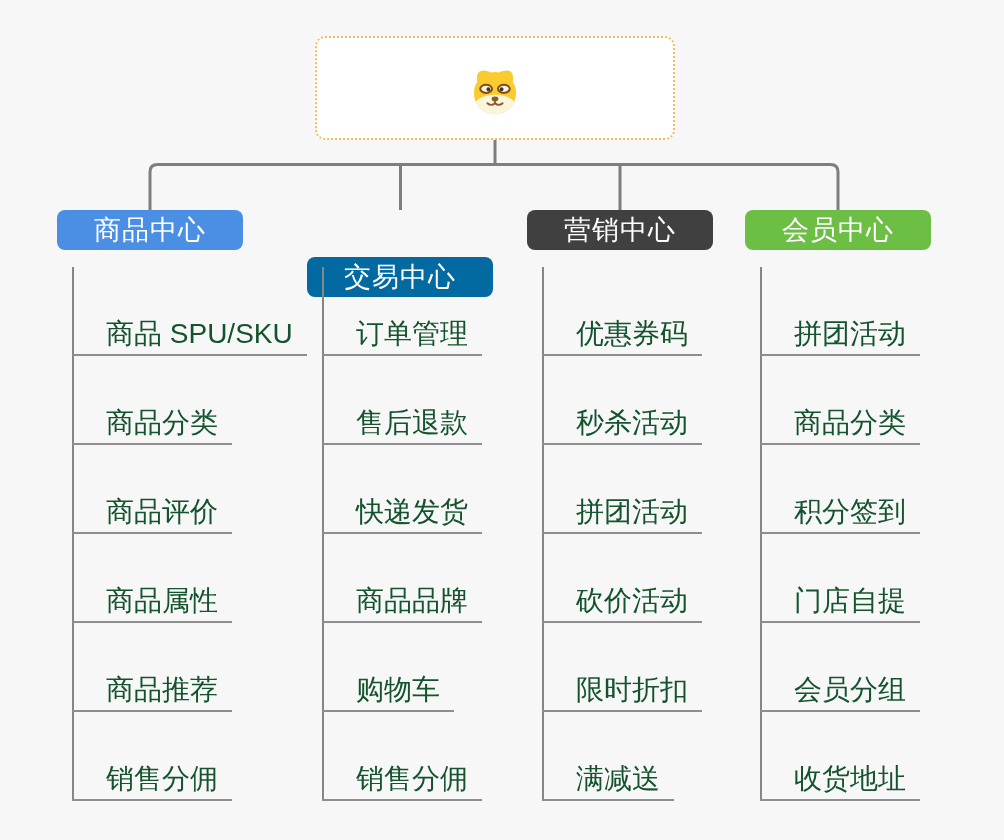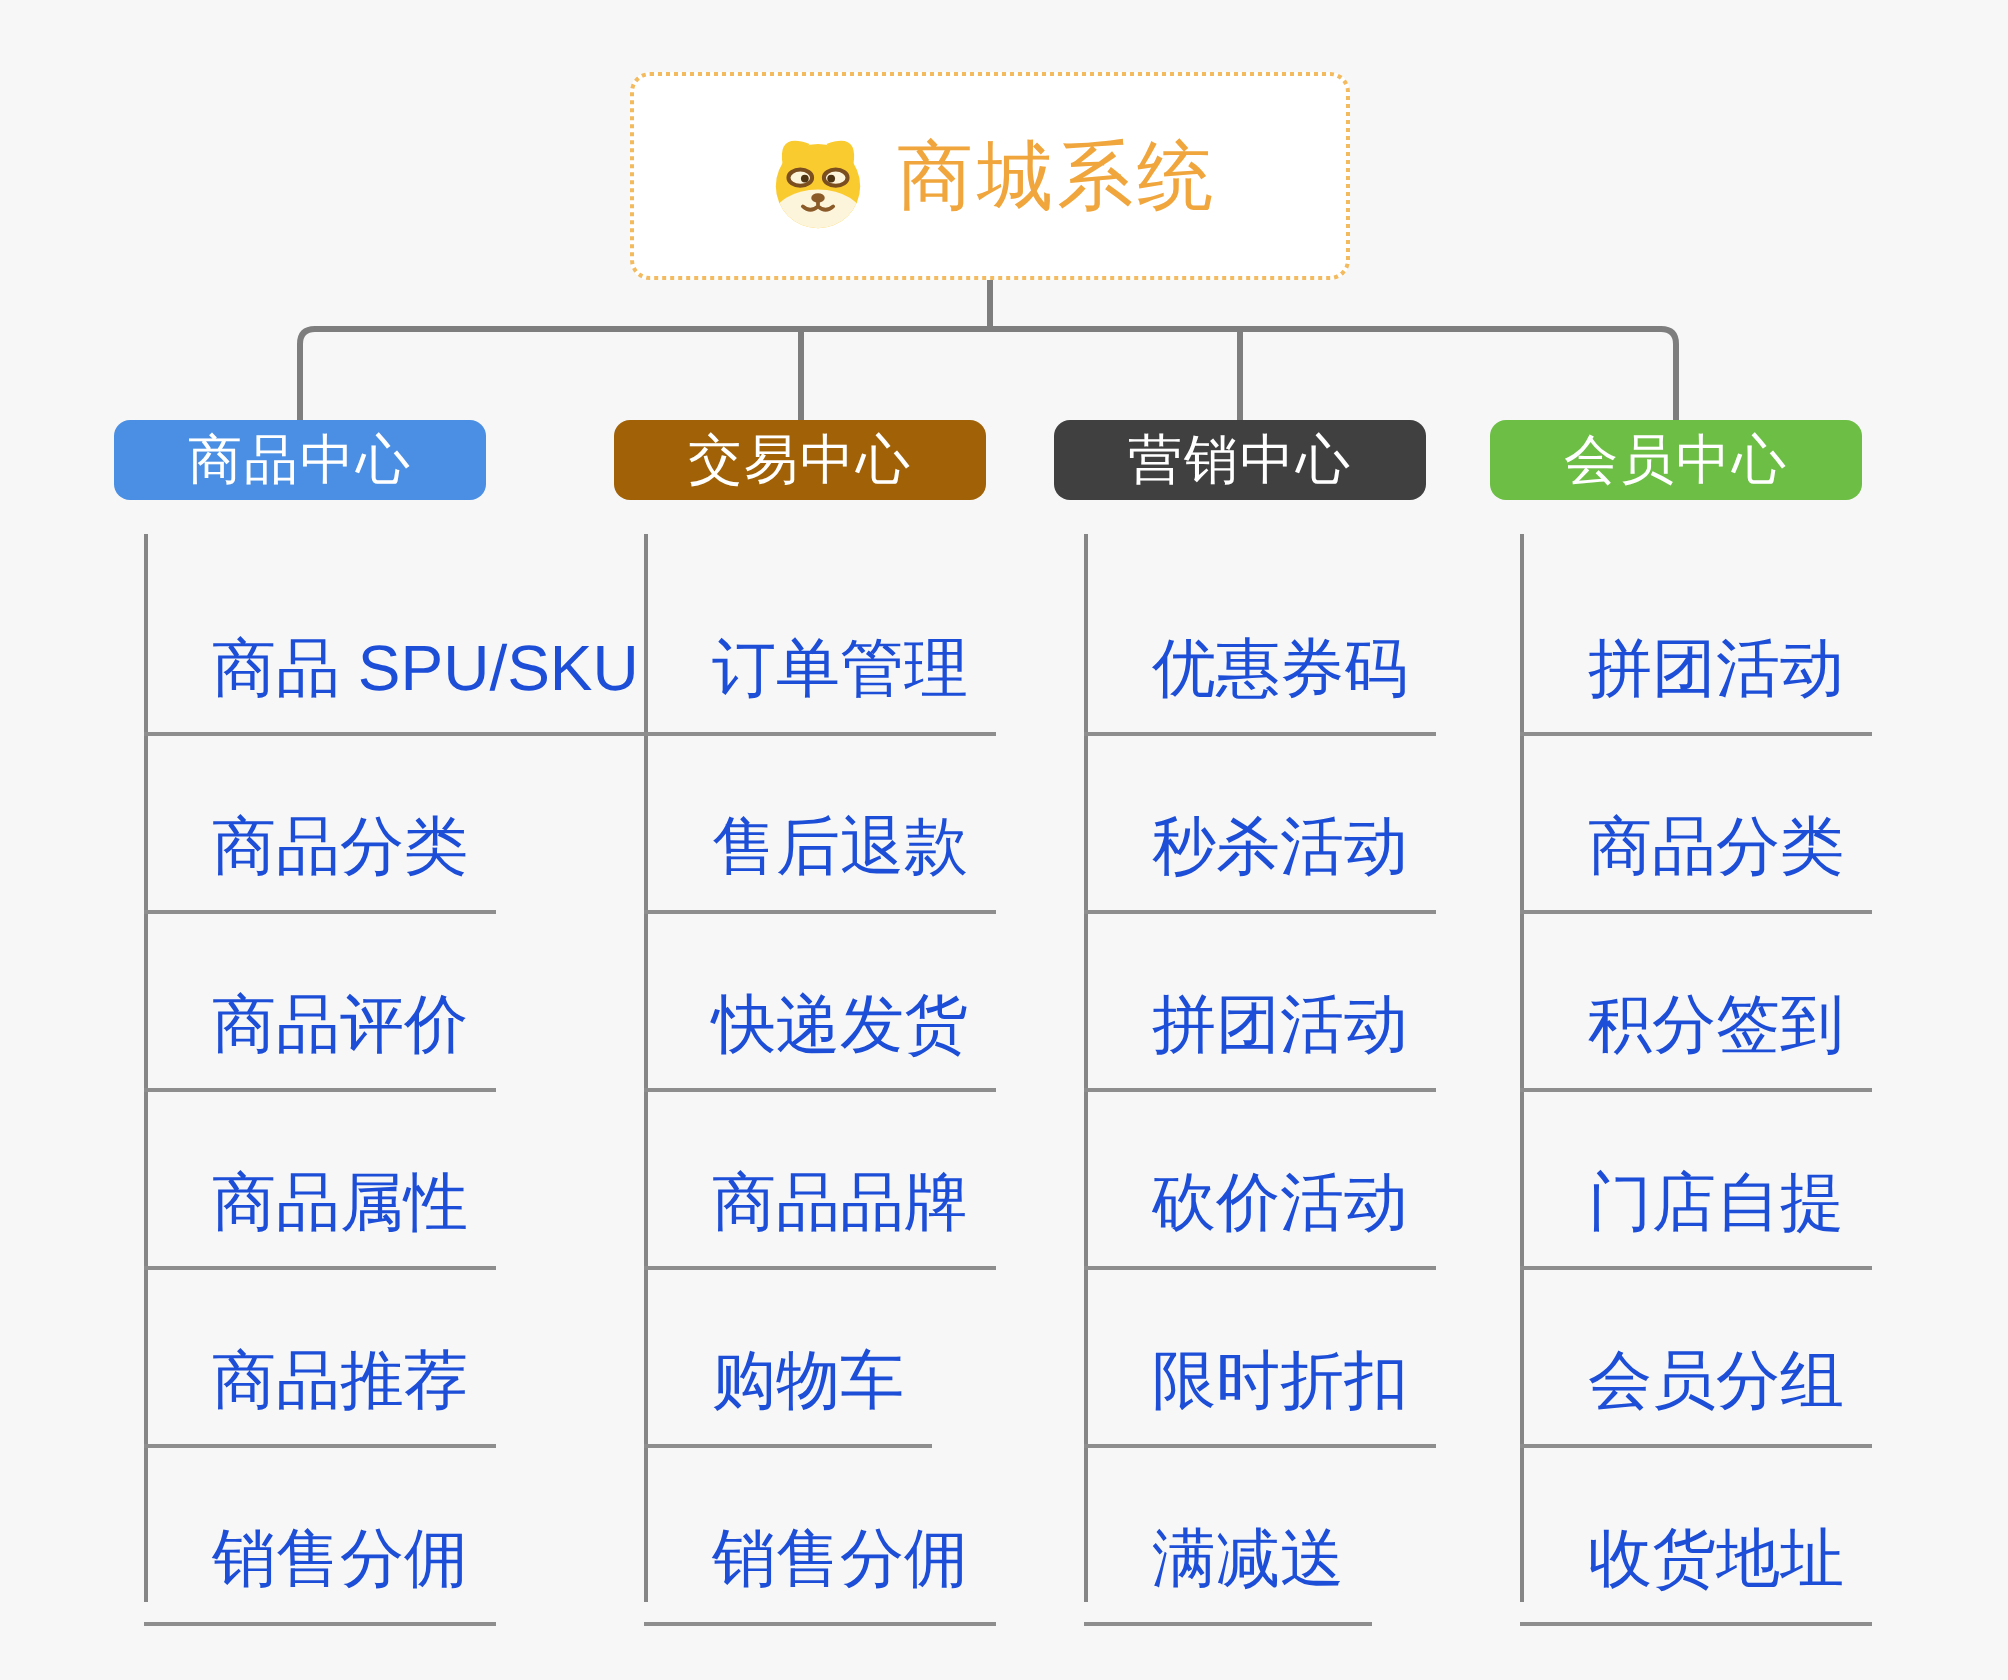--- a/index.html
+++ b/index.html
@@ -27,21 +27,21 @@
   .branch-node{
     position:absolute;top:210px;left:var(--x);width:186px;height:40px;
     border-radius:8px;display:flex;align-items:center;justify-content:center;
     color:#FFFFFF;font-size:27px;letter-spacing:1px;cursor:pointer;
   }
   .trunk{
     position:absolute;top:267px;left:var(--t);width:2px;height:534px;background:#868686;
   }
   .leaf{
     position:absolute;left:var(--t);
-    padding:0 14px 16px 34px;font-size:32px;line-height:32px;color:#1d4ed8;
+    padding:0 14px 4px 34px;font-size:28px;line-height:32px;color:#14532d;
     border-bottom:2px solid #8E8E8E;white-space:nowrap;cursor:pointer;
   }
   .r0{top:318px}.r1{top:407px}.r2{top:496px}.r3{top:585px}.r4{top:674px}.r5{top:763px}
 </style>
 </head>
 <body>
 
 <div class="canvas">
 
   <svg class="connectors" viewBox="0 0 1004 840" xmlns="http://www.w3.org/2000/svg">
@@ -68,36 +68,35 @@
           <ellipse cx="32" cy="57" rx="27" ry="17" fill="#FDF4DC"></ellipse>
         </g>
         <ellipse cx="21.5" cy="33" rx="7" ry="4.8" fill="#FDF4DC" stroke="#7A4E1F" stroke-width="2.4"></ellipse>
         <ellipse cx="42.5" cy="33" rx="7" ry="4.8" fill="#FDF4DC" stroke="#7A4E1F" stroke-width="2.4"></ellipse>
         <circle cx="24.2" cy="33.5" r="2.3" fill="#4F3413"></circle>
         <circle cx="39.8" cy="33.5" r="2.3" fill="#4F3413"></circle>
         <ellipse cx="32" cy="45" rx="4" ry="2.8" fill="#8A5A28"></ellipse>
         <path d="M32 46 L32 50 M23 50 Q27.5 54 32 50 Q36.5 54 41 50" stroke="#8A5A28" stroke-width="2.2" fill="none" stroke-linecap="round"></path>
       </svg>
     </span>
-    <span class="root-title" style="color: rgb(240, 166, 60);">商城系统</span>
   </div>
 
   <div class="b0">
     <div class="branch-node" style="background: rgb(74, 143, 228);">商品中心</div>
     <div class="trunk"></div>
     <div class="leaf r0">商品 SPU/SKU</div>
     <div class="leaf r1">商品分类</div>
     <div class="leaf r2">商品评价</div>
     <div class="leaf r3">商品属性</div>
     <div class="leaf r4">商品推荐</div>
     <div class="leaf r5">销售分佣</div>
   </div>
 
   <div class="b1">
-    <div class="branch-node" style="background: #a16207;">交易中心</div>
+    <div class="branch-node" style="background: #0369a1; margin-top: 47px;">交易中心</div>
     <div class="trunk"></div>
     <div class="leaf r0">订单管理</div>
     <div class="leaf r1">售后退款</div>
     <div class="leaf r2">快递发货</div>
     <div class="leaf r3">商品品牌</div>
     <div class="leaf r4">购物车</div>
     <div class="leaf r5">销售分佣</div>
   </div>
 
   <div class="b2">

